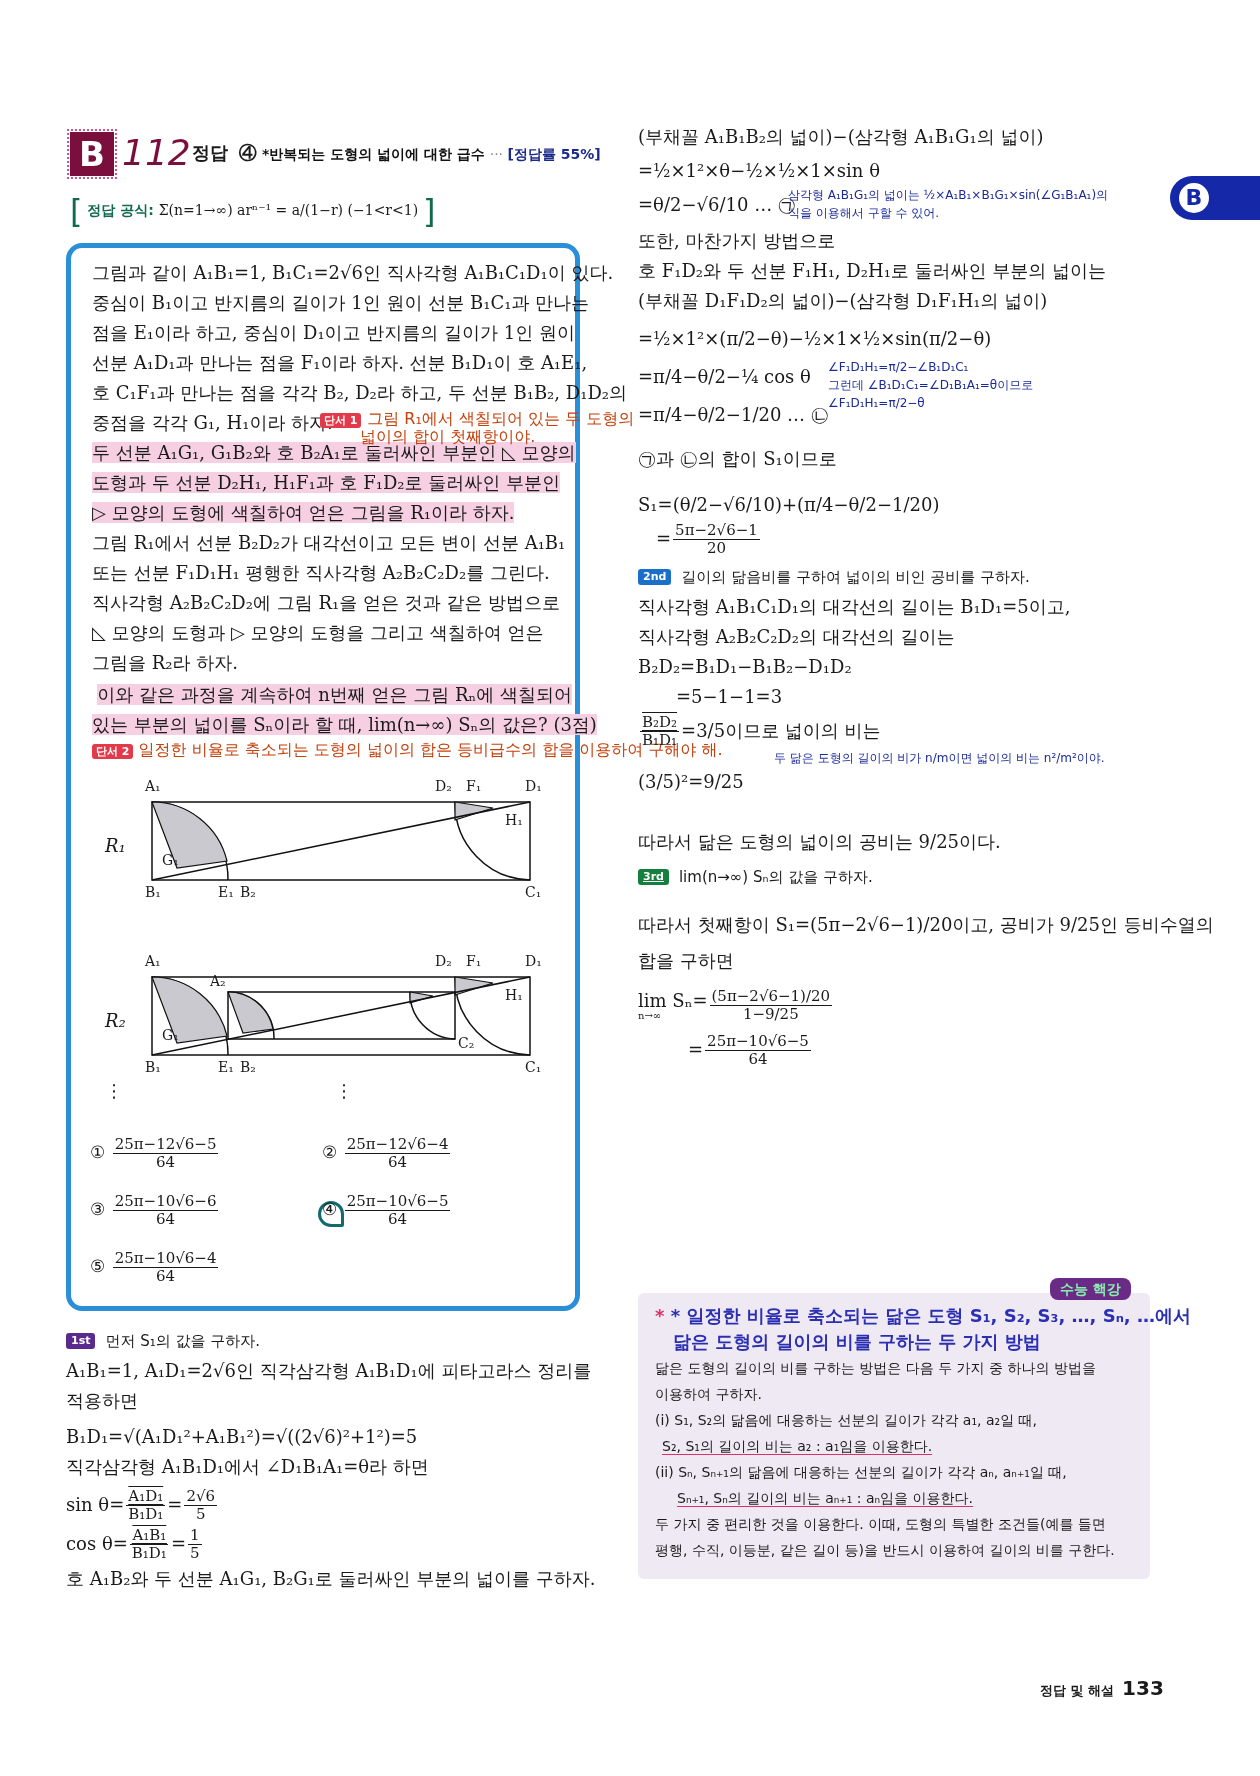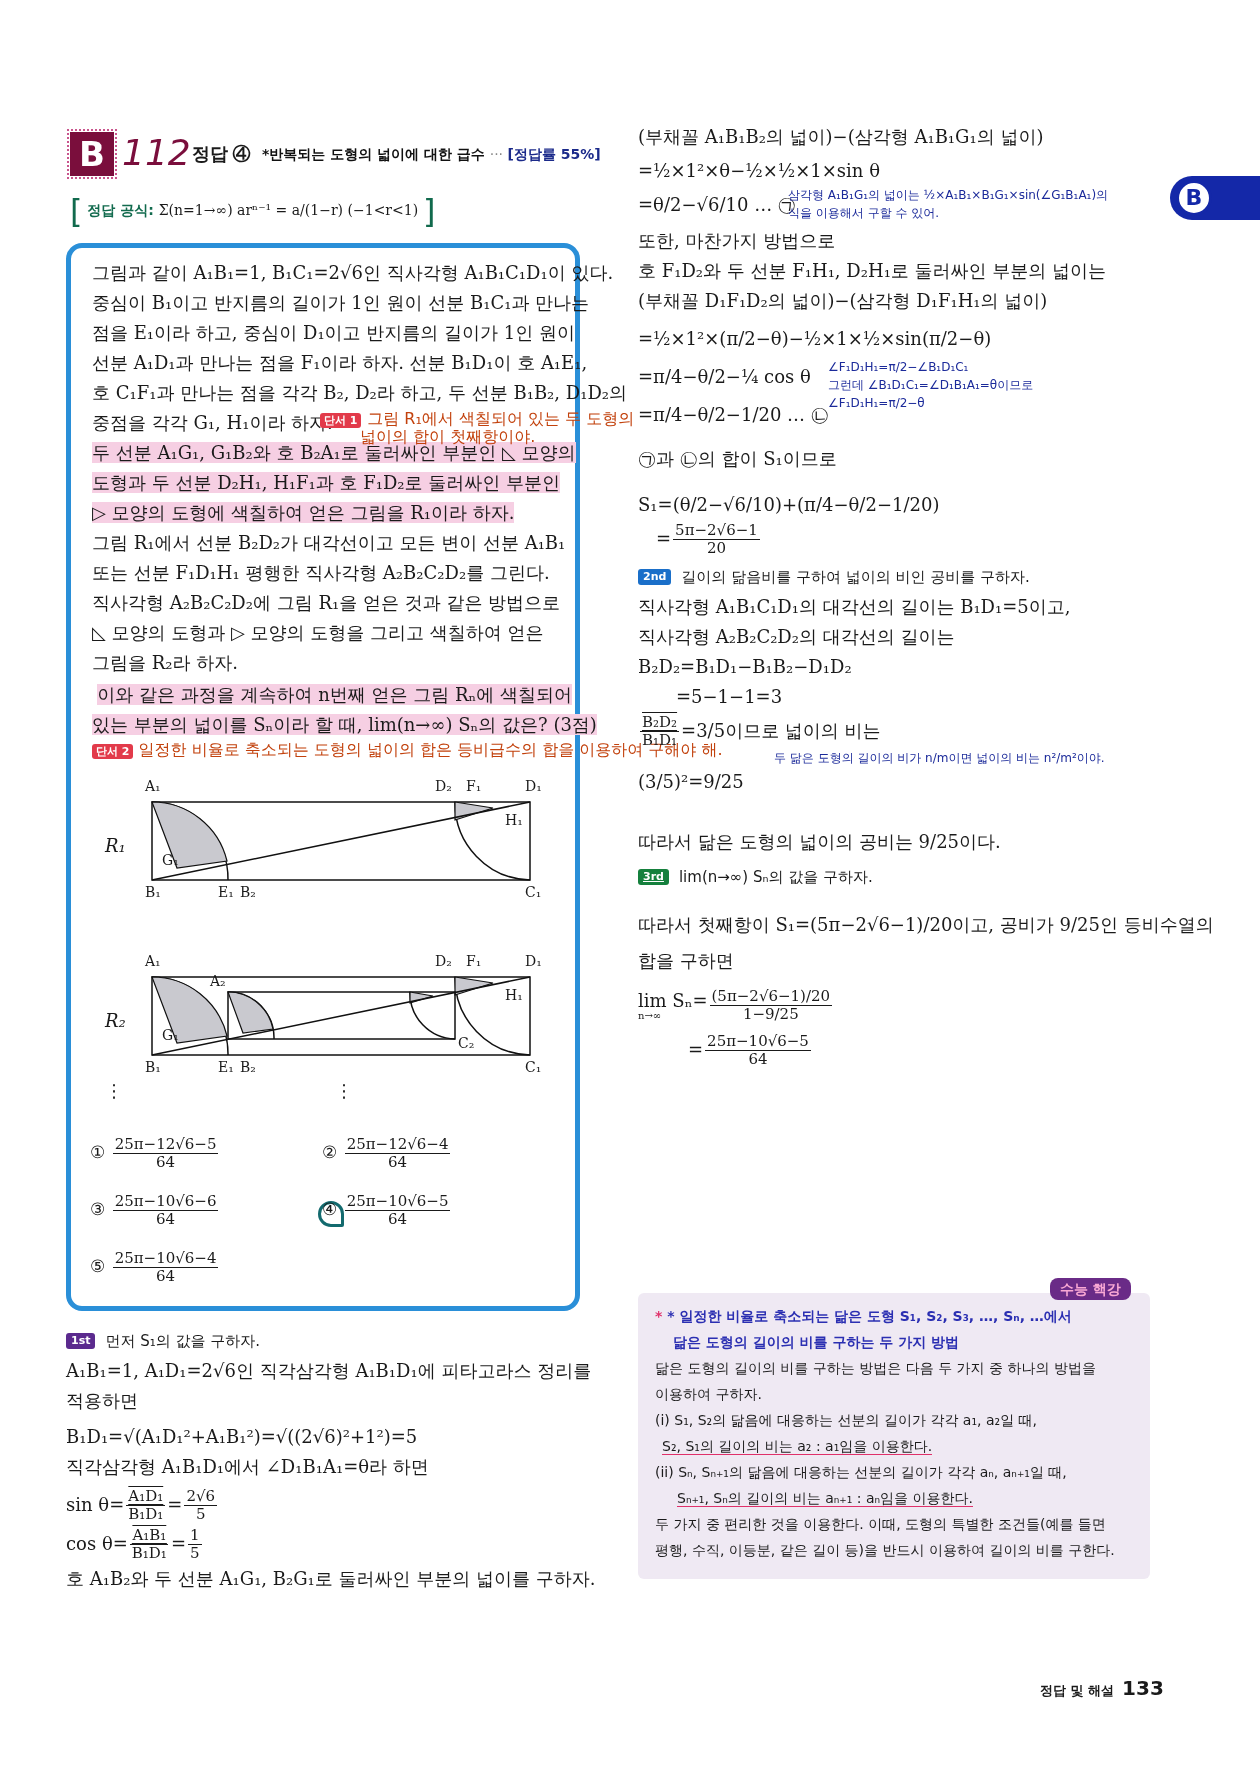--- a/index.html
+++ b/index.html
@@ -9,21 +9,21 @@
   .txt { font-size: 18px; line-height: 30px; white-space: nowrap; }
   .math { font-family: "DejaVu Serif", serif; font-size: 18px; white-space: nowrap; }
   .frac { display: inline-flex; flex-direction: column; align-items: center; vertical-align: middle; margin: 0 2px; font-size: 15px; line-height: 17px; }
   .frac .num { border-bottom: 1.4px solid #1a1a1a; padding: 0 2px; }
   .frac .den { padding: 0 2px; }
   .ovl { text-decoration: overline; }
 
   
   .b-badge { left: 70px; top: 132px; width: 44px; height: 44px; background: #7a0e3c; color: #fff; font-family: "DejaVu Sans", sans-serif; font-weight: bold; font-size: 34px; line-height: 44px; text-align: center; outline: 2px dotted #c9558d; outline-offset: 1px; }
   .prob-num { left: 122px; top: 128px; font-family: "DejaVu Sans", sans-serif; font-size: 36px; color: #7a0e3c; line-height: 50px; font-style: italic; }
-  .ans-label { left: 192px; top: 140px; font-family: Liberation Serif, serif; font-weight: bold; font-size: 18px; line-height: 28px; }
+  .ans-label { left: 192px; top: 140px; font-family: Liberation Mono, monospace; font-weight: bold; font-size: 18px; line-height: 28px; }
   .topic { left: 262px; top: 143px; font-family: "DejaVu Sans", sans-serif; font-weight: bold; font-size: 14px; line-height: 22px; color: #111; }
   .topic .dots { color: #888; font-weight: normal; }
   .topic .rate { color: #1b2a8a; font-weight: bold; }
   .formula-box { left: 70px; top: 192px; height: 36px; font-family: "DejaVu Sans", sans-serif; font-size: 14px; line-height: 36px; color: #116a4d; font-weight: bold; }
   .formula-box .br { font-size: 32px; font-weight: normal; color: #116a4d; vertical-align: middle; }
   .formula-box .f { color: #1a1a1a; font-weight: normal; font-family: "DejaVu Serif", serif; }
 
   
   .prob-box { left: 66px; top: 243px; width: 514px; height: 1068px; border: 5px solid #2a8fd8; border-radius: 16px; }
   .hl { background: #f6cfe3; }
@@ -41,22 +41,22 @@
   .step-title { font-family: "DejaVu Sans", sans-serif; font-size: 15px; }
 
   .note-blue { color: #1b2a9a; font-family: "DejaVu Sans", sans-serif; font-size: 12px; line-height: 18px; white-space: nowrap; }
 
   
   .side-tab { left: 1170px; top: 176px; width: 90px; height: 44px; background: #1428a8; border-radius: 22px 0 0 22px; }
   .side-tab .circ { position: absolute; left: 6px; top: 4px; width: 36px; height: 36px; border-radius: 50%; background: #fff; border: 3px solid #1428a8; color: #1428a8; font-family: "DejaVu Sans", sans-serif; font-weight: bold; font-size: 22px; line-height: 30px; text-align: center; }
 
   
   .core-box { left: 638px; top: 1293px; width: 512px; height: 286px; background: #efe9f3; border-radius: 6px; }
-  .core-tag { left: 1050px; top: 1278px; background: #6a2b87; color: #f9a8d4; font-family: "DejaVu Sans", sans-serif; font-size: 14px; line-height: 22px; padding: 0 10px; border-radius: 8px; font-weight: bold; }
-  .core-title { color: #2b2fb2; font-family: "DejaVu Sans", sans-serif; font-weight: bold; font-size: 14px; line-height: 26px; white-space: nowrap; }
+  .core-tag { left: 1050px; top: 1278px; background: #6a2b87; color: #86efac; font-family: "DejaVu Sans", sans-serif; font-size: 14px; line-height: 22px; padding: 0 10px; border-radius: 8px; font-weight: bold; }
+  .core-title { color: #2b2fb2; font-family: "DejaVu Sans", sans-serif; font-weight: bold; font-size: 18px; line-height: 26px; white-space: nowrap; }
   .core-body { font-family: "DejaVu Sans", sans-serif; font-size: 14px; line-height: 26px; white-space: nowrap; }
   .ul-red { border-bottom: 1.5px solid #e0306a; }
 
   .page-foot { left: 1040px; top: 1675px; font-family: "DejaVu Sans", sans-serif; font-size: 13px; font-weight: bold; line-height: 26px; }
   .page-foot .pn { font-size: 20px; margin-left: 8px; }
 </style>
 </head>
 <body>
 
 <div class="abs b-badge">B</div>

